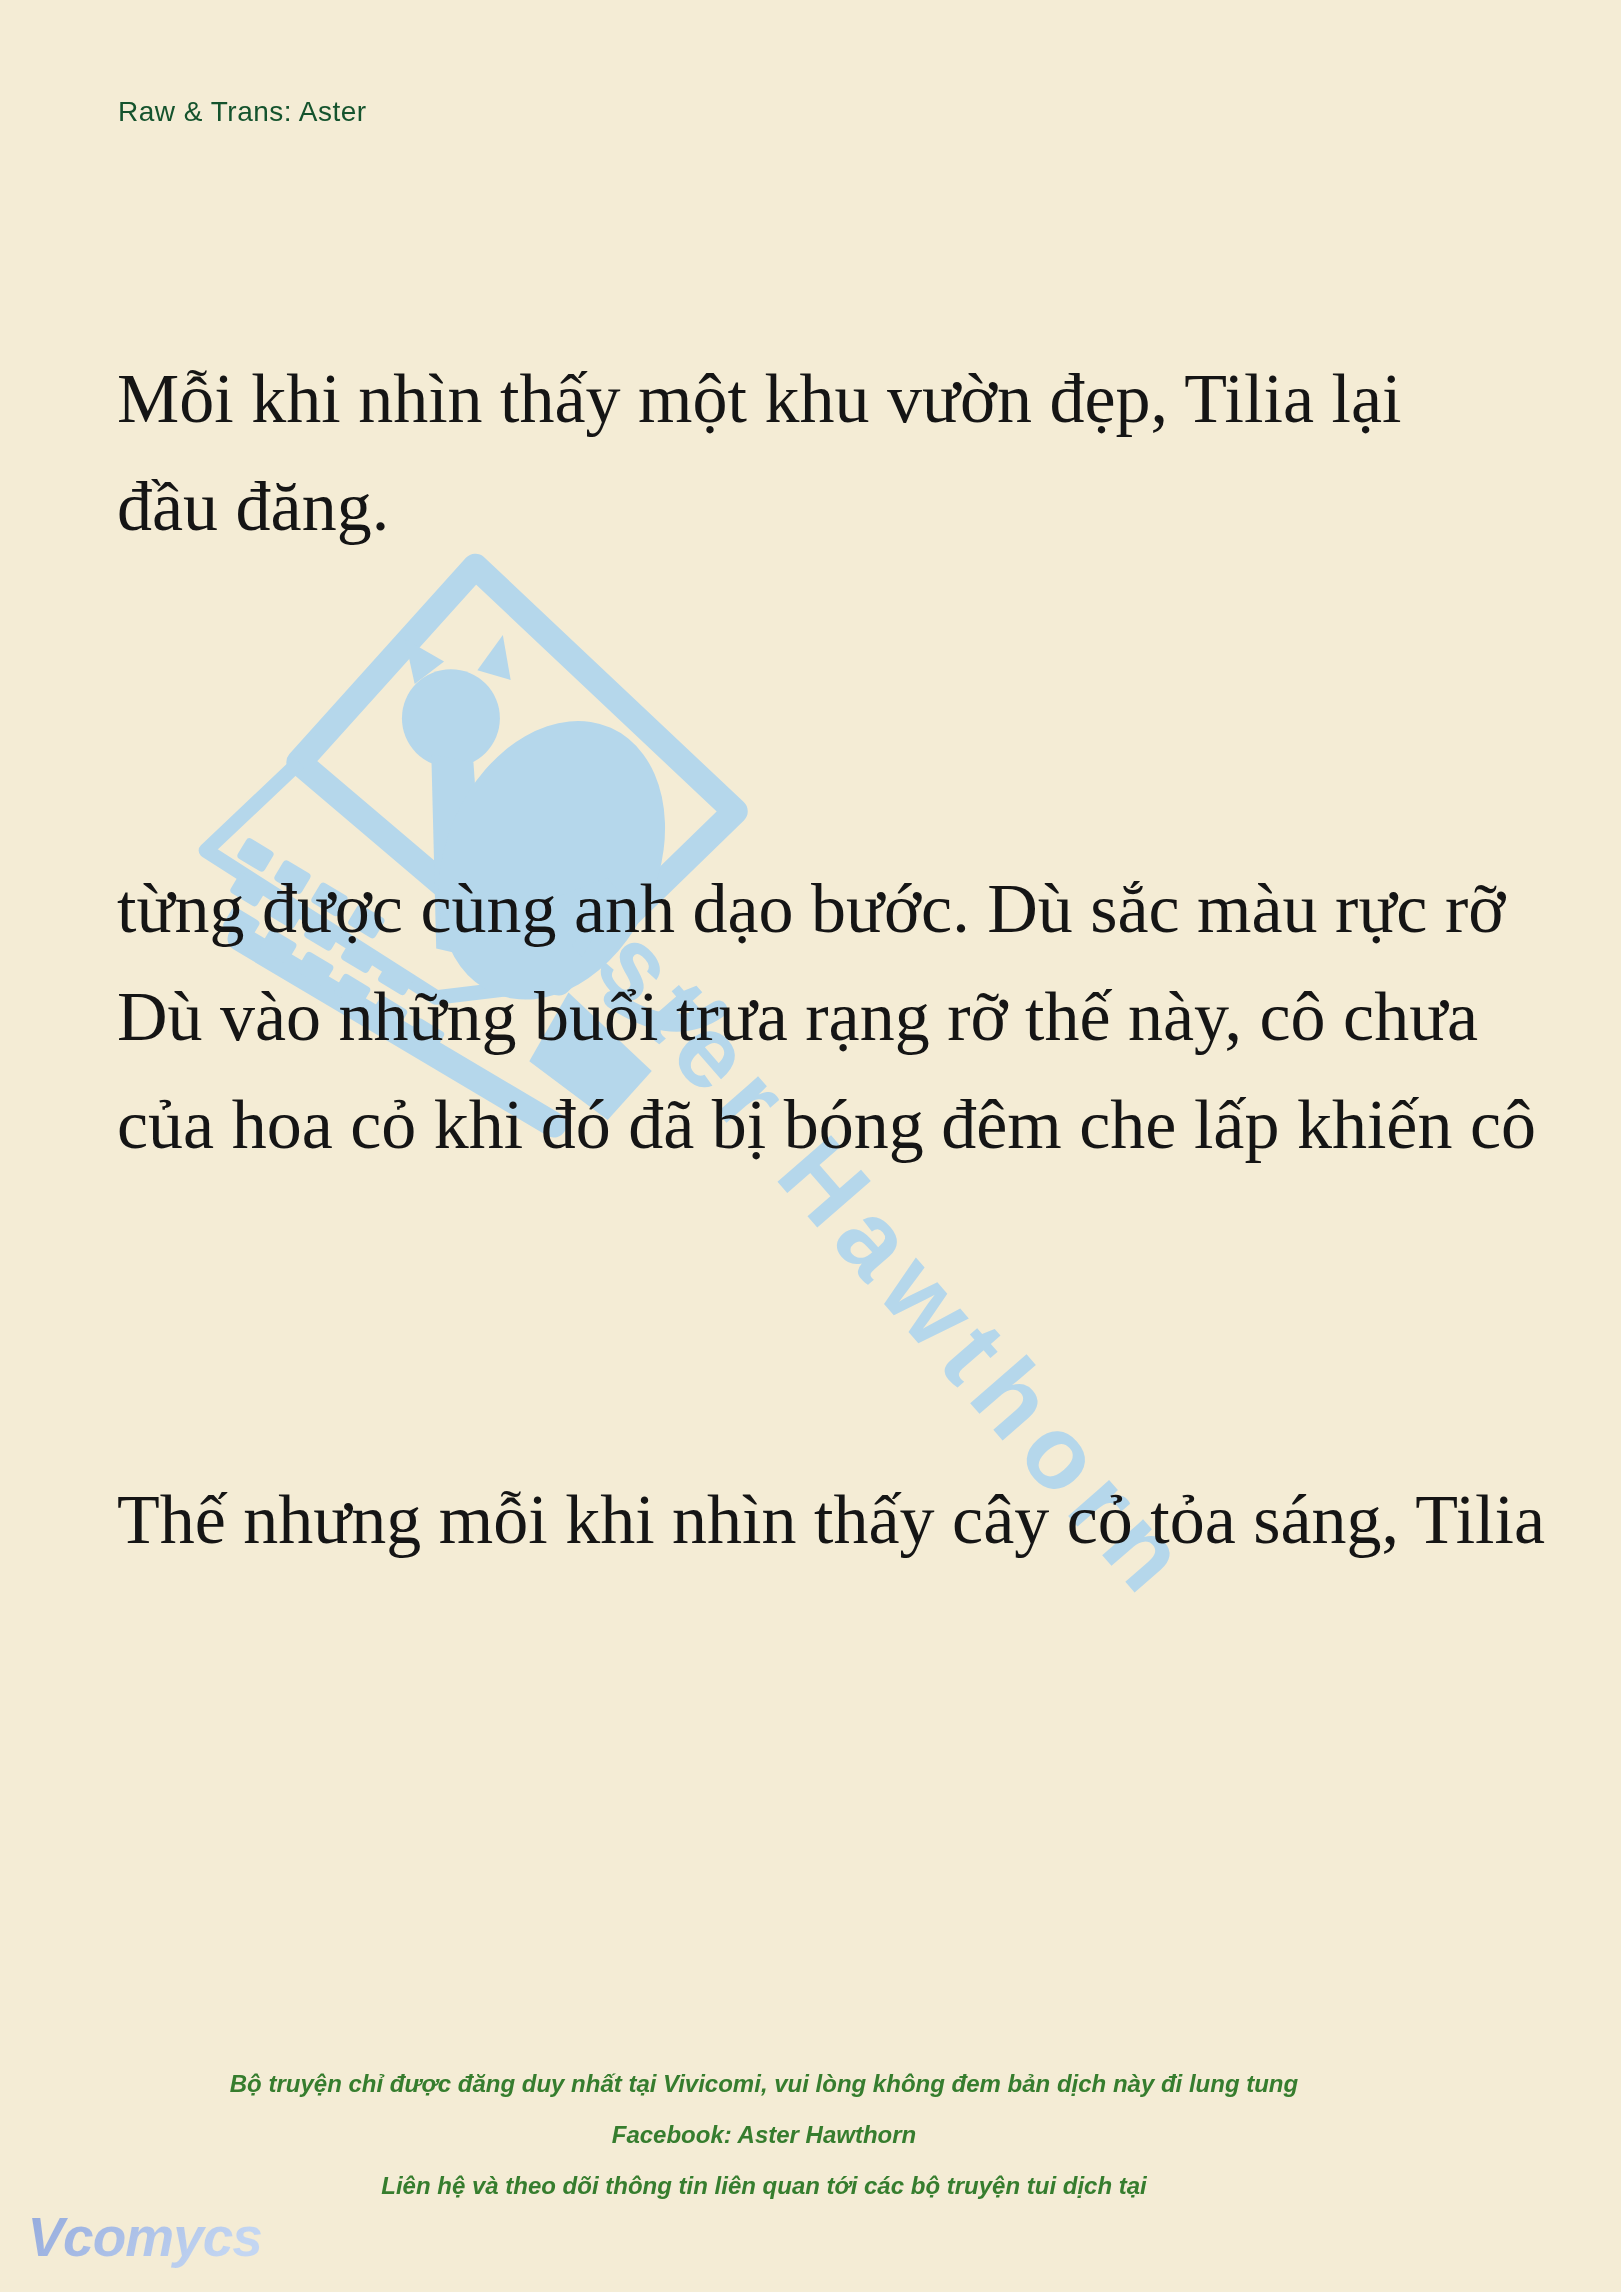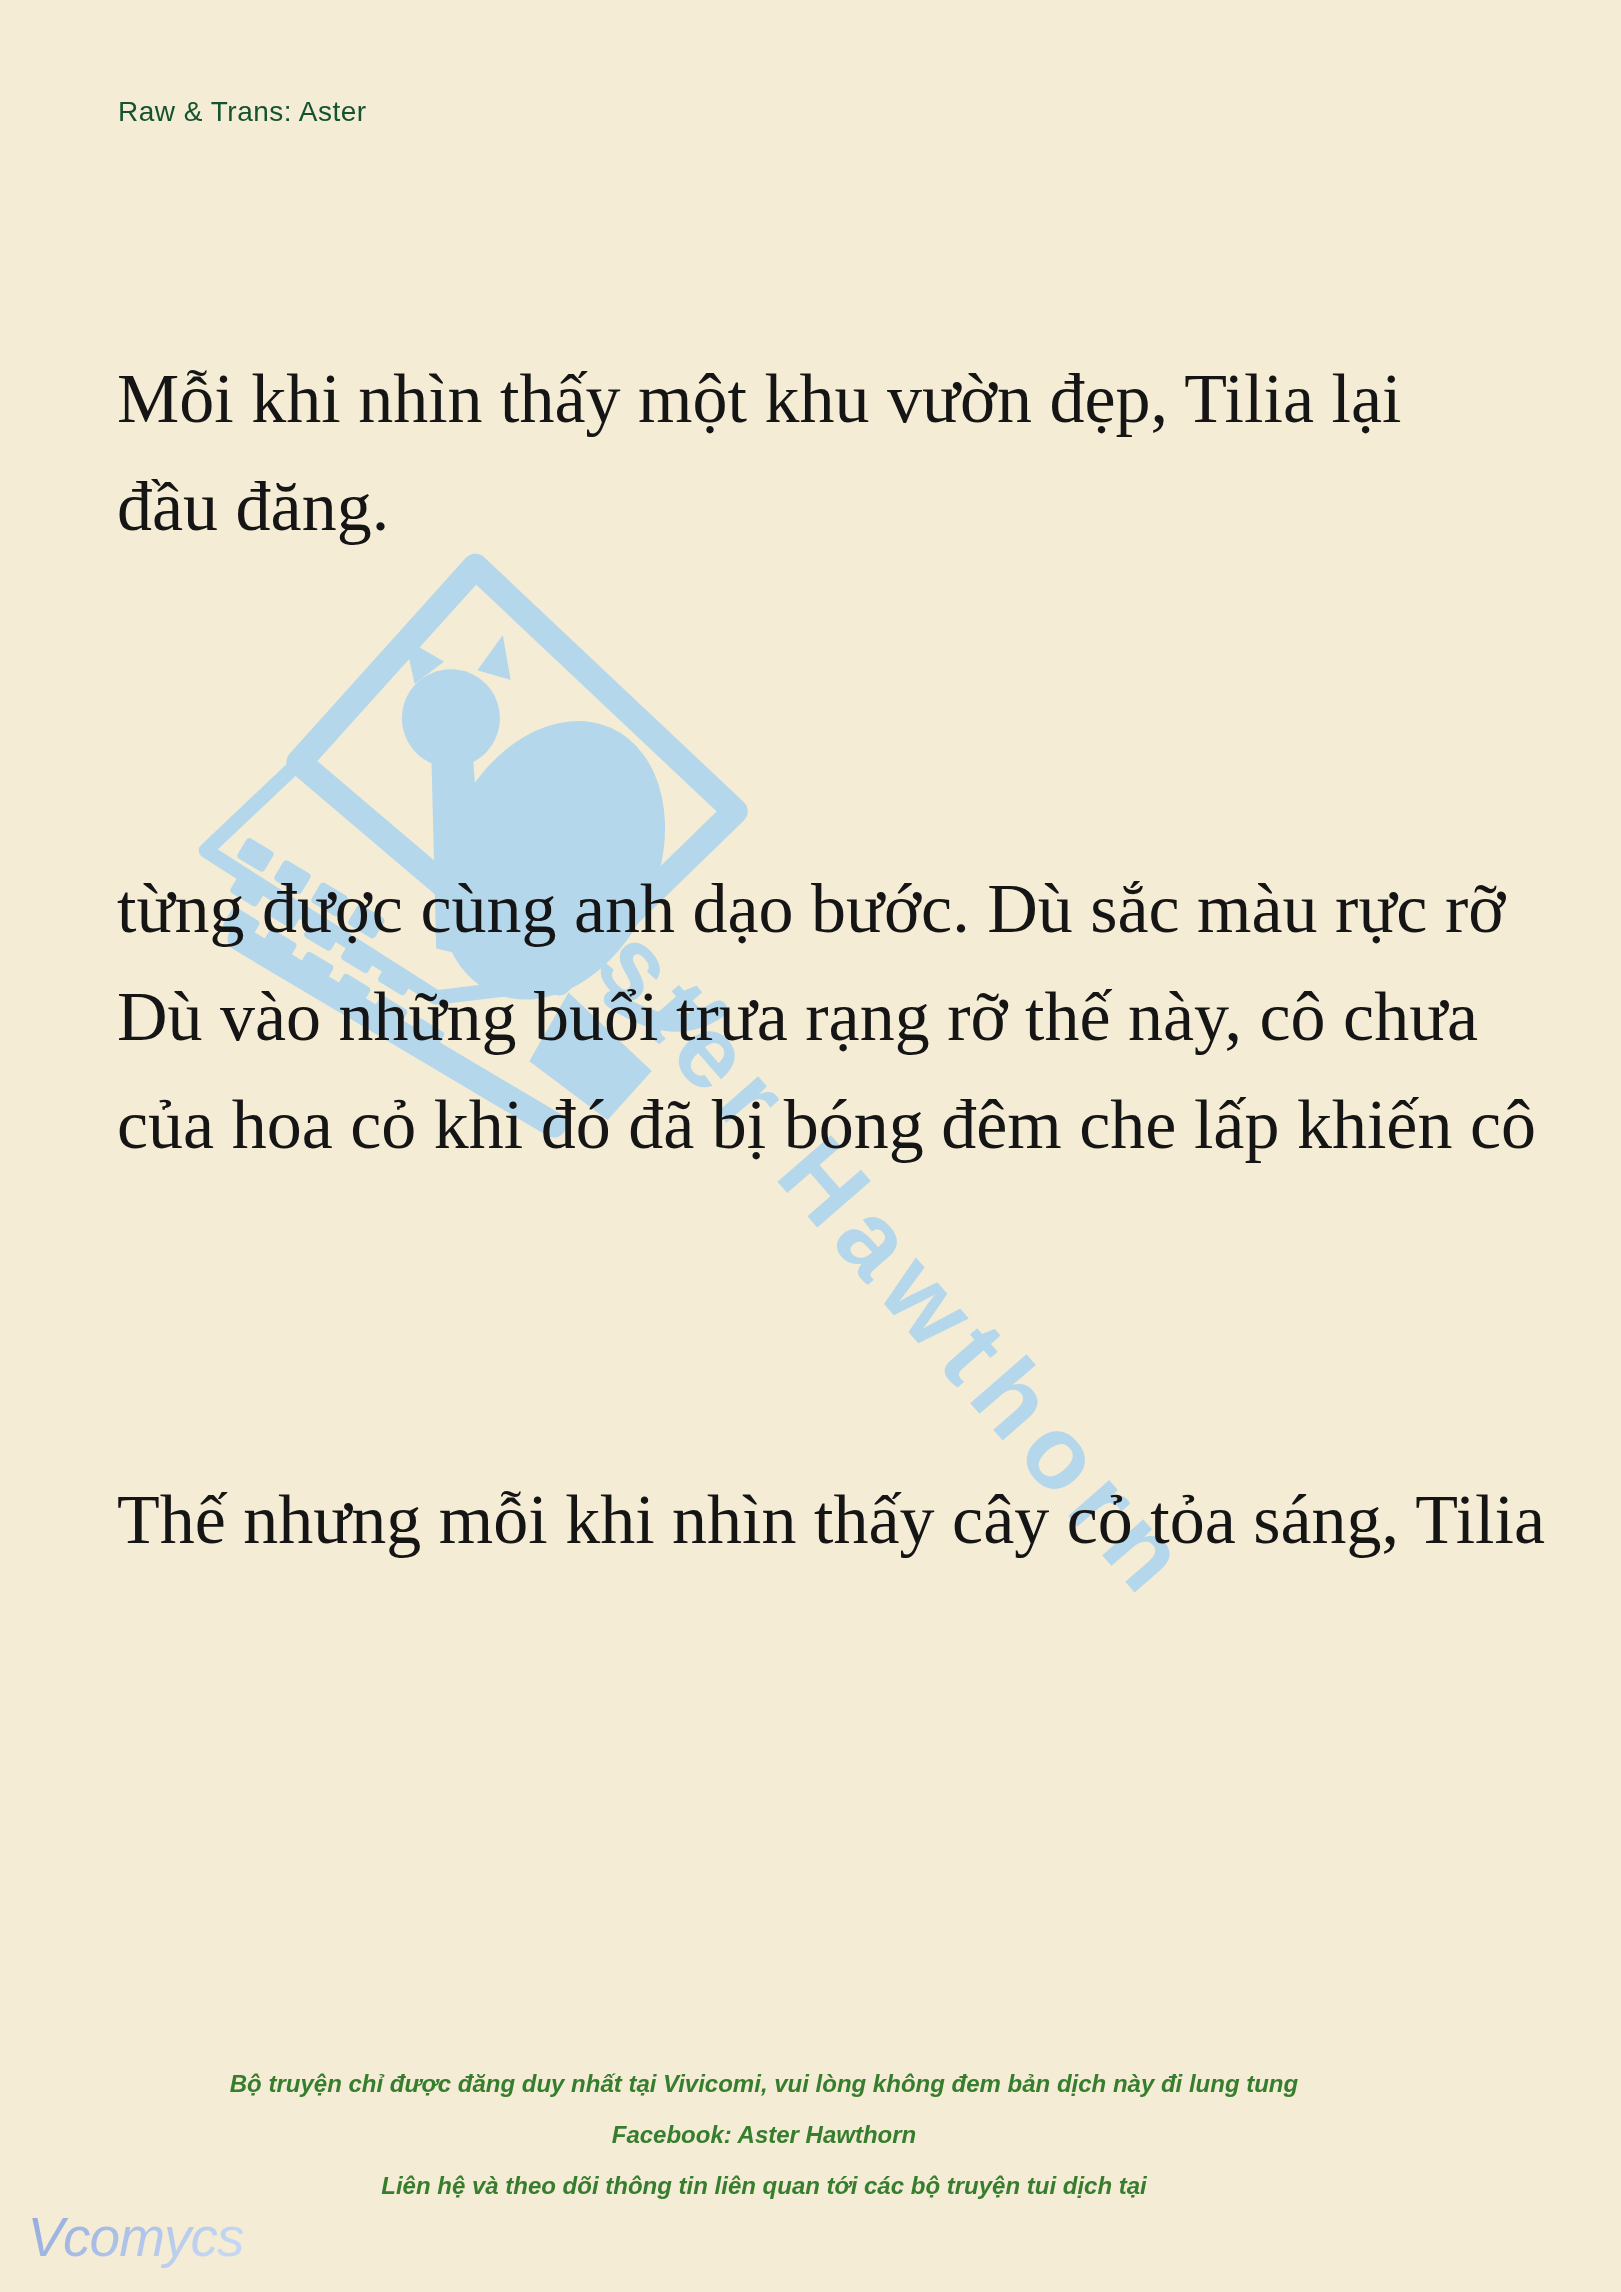--- a/index.html
+++ b/index.html
@@ -50,21 +50,21 @@
     text-align:center;
   }
   .fline{
     font-size:24px;line-height:51px;
     font-weight:bold;font-style:italic;
     color:var(--green);white-space:nowrap;margin-left:48px;
   }
   
   .vcomycs{
     position:absolute;left:27.4px;top:2205px;z-index:2;
-    font-size:55px;font-weight:normal;font-style:italic;
+    font-size:55px;font-weight:bold;font-style:italic;
     letter-spacing:-1px;
     background:linear-gradient(135deg,var(--lg1) 0%,var(--lg2) 85%);
     -webkit-background-clip:text;background-clip:text;
     color:transparent;
   }
 </style>
 </head>
 <body>
 
 <div class="credit">Raw &amp; Trans: Aster</div>

